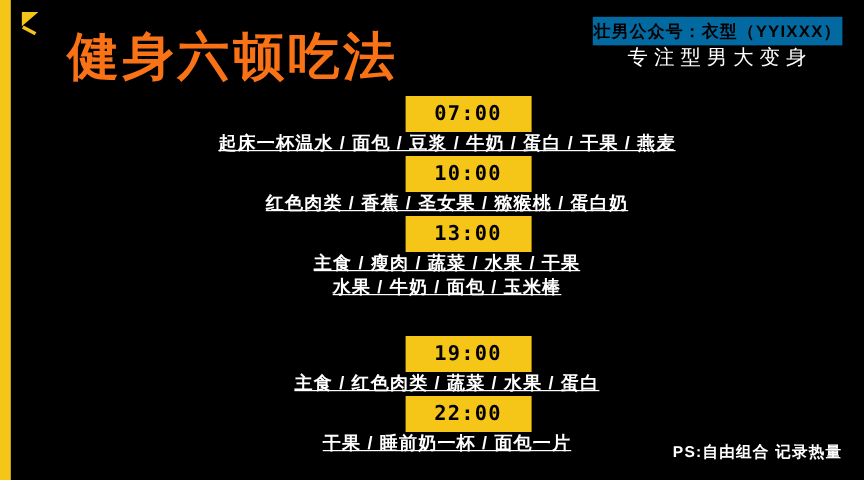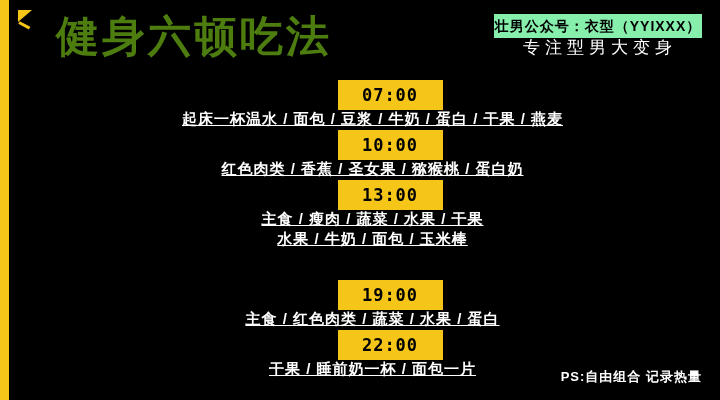--- a/index.html
+++ b/index.html
@@ -53,38 +53,38 @@
     top: 11px;
     width: 12px;
     height: 3px;
     background: #f5c518;
     transform: rotate(28deg);
     transform-origin: left center;
   }
   .title {
     position: absolute;
     left: 56px;
-    top: 8px;
-    color: #4d7c0f;
+    top: 20px;
+    color: #f97316;
     font-size: 43px;
     line-height: 56px;
     font-weight: bold;
     letter-spacing: 3px;
     white-space: nowrap;
   }
   
   .badge {
     position: absolute;
     right: 18px;
     top: 14px;
     width: 208px;
     text-align: center;
   }
   .badge-main {
-    background: #86efac;
+    background: #0369a1;
     color: #000000;
     font-size: 14px;
     line-height: 24px;
     font-weight: bold;
     letter-spacing: 1px;
     white-space: nowrap;
   }
   .badge-sub {
     background: #000000;
     color: #ffffff;

